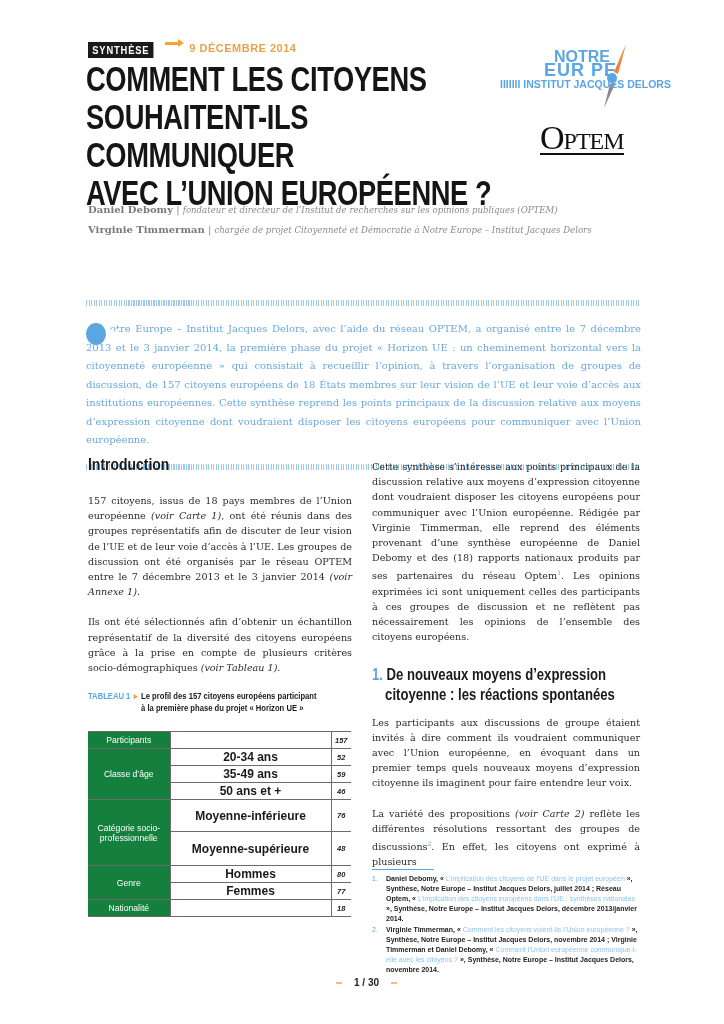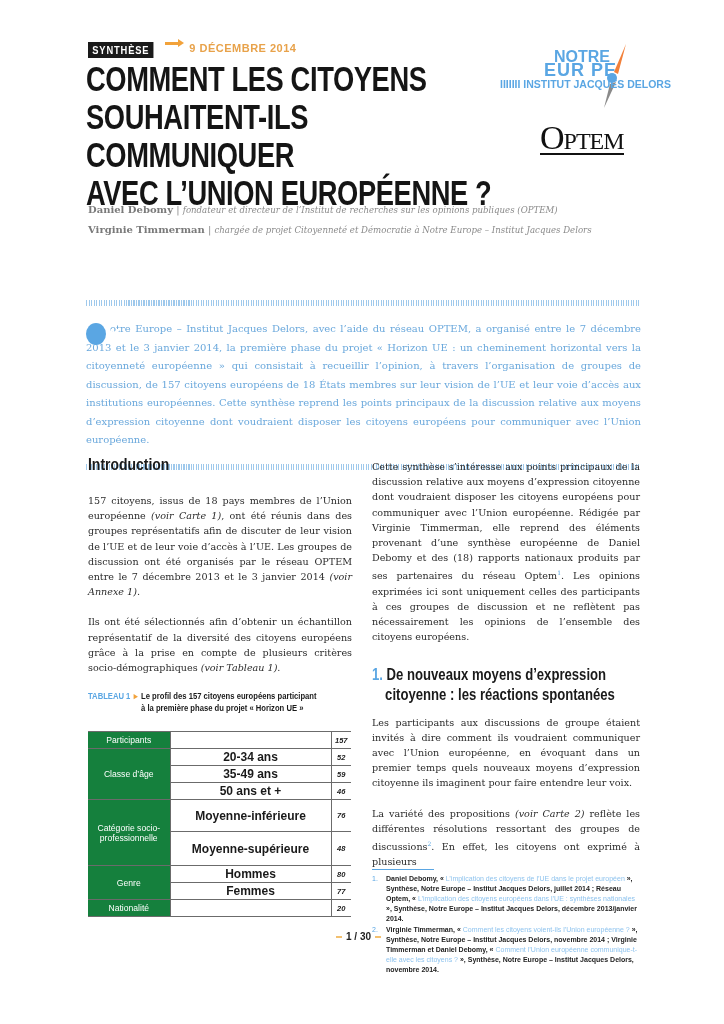--- a/index.html
+++ b/index.html
@@ -57,21 +57,21 @@
   .section-1 { margin-top: 20px; margin-bottom: 10px; font-family: "Liberation Sans", sans-serif; font-weight: 700; font-size: 16px; line-height: 20px; color: #1a1a1a; transform: scaleX(0.82); transform-origin: left top; width: 330px; }
   .section-1 .indent { padding-left: 16px; display: block; }
 
   .footnotes { position: absolute; left: 372px; top: 869px; width: 268px; font-family: "Liberation Sans", sans-serif; font-size: 7px; line-height: 10px; color: #222; }
   .fn-rule { width: 62px; height: 1px; background: #5aa6e3; margin-bottom: 4px; }
   .fn-item { display: flex; gap: 6px; margin-bottom: 1px; }
   .fn-num { color: #5aa6e3; width: 8px; flex-shrink: 0; }
   .fn-text b { font-weight: 700; }
   .fn-link { color: #8ec3ee; }
 
-  .page-num { position: absolute; left: 336px; top: 931px; font-family: "Liberation Sans", sans-serif; font-weight: 700; font-size: 10px; color: #222; display: flex; align-items: center; gap: 4px; }
+  .page-num { position: absolute; left: 336px; top: 977px; font-family: "Liberation Sans", sans-serif; font-weight: 700; font-size: 10px; color: #222; display: flex; align-items: center; gap: 12px; }
   .page-num .dash { width: 6px; height: 2px; background: #f2c070; display: inline-block; }
   sup { font-size: 6px; color: #5aa6e3; }
 </style>
 </head>
 <body>
 
 <div class="header-tag">
   <span class="tag-box">SYNTHÈSE</span>
   <span class="tag-arrow"></span>
   <span class="tag-date">9 DÉCEMBRE 2014</span>
@@ -173,21 +173,21 @@
     <td class="sub">Hommes</td>
     <td class="num">80</td>
   </tr>
   <tr>
     <td class="sub">Femmes</td>
     <td class="num">77</td>
   </tr>
   <tr>
     <td class="cat">Nationalité</td>
     <td class="sub"></td>
-    <td class="num">20</td>
+    <td class="num">18</td>
   </tr>
 </tbody>
   </table>
 
 <div class="col-right">
   <p class="body-p">
     <span>Cette synthèse s’intéresse aux points principaux de la discussion relative aux moyens d’expression citoyenne dont voudraient disposer les citoyens européens pour communiquer avec l’Union européenne. Rédigée par Virginie Timmerman, elle reprend des éléments provenant d’une synthèse européenne de Daniel Debomy et des (18) rapports nationaux produits par ses partenaires du réseau Optem</span><sup>1</sup><span>. Les opinions exprimées ici sont uniquement celles des participants à ces groupes de discussion et ne reflètent pas nécessairement les opinions de l’ensemble des citoyens européens.</span>
   </p>
   <h2 class="section-1">
     <span class="h1-num">1.</span>

